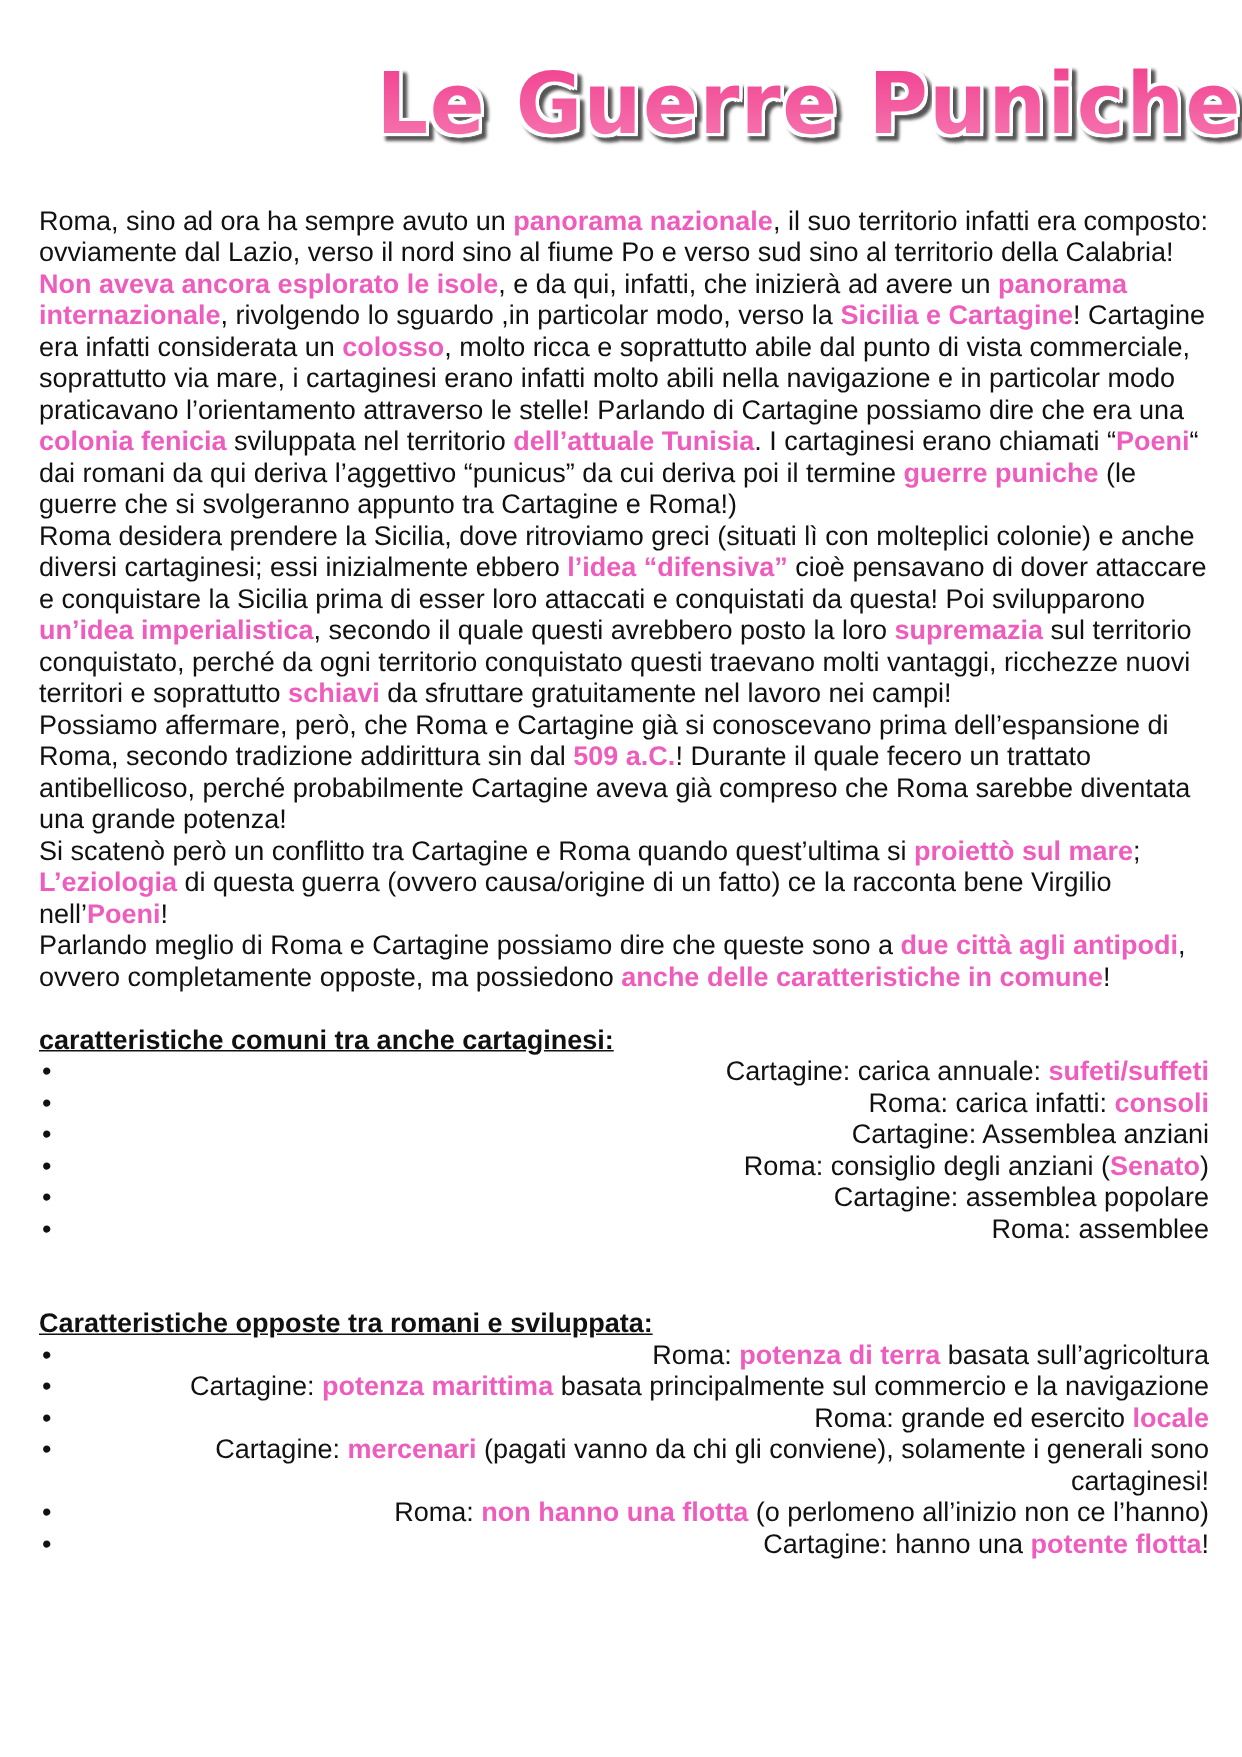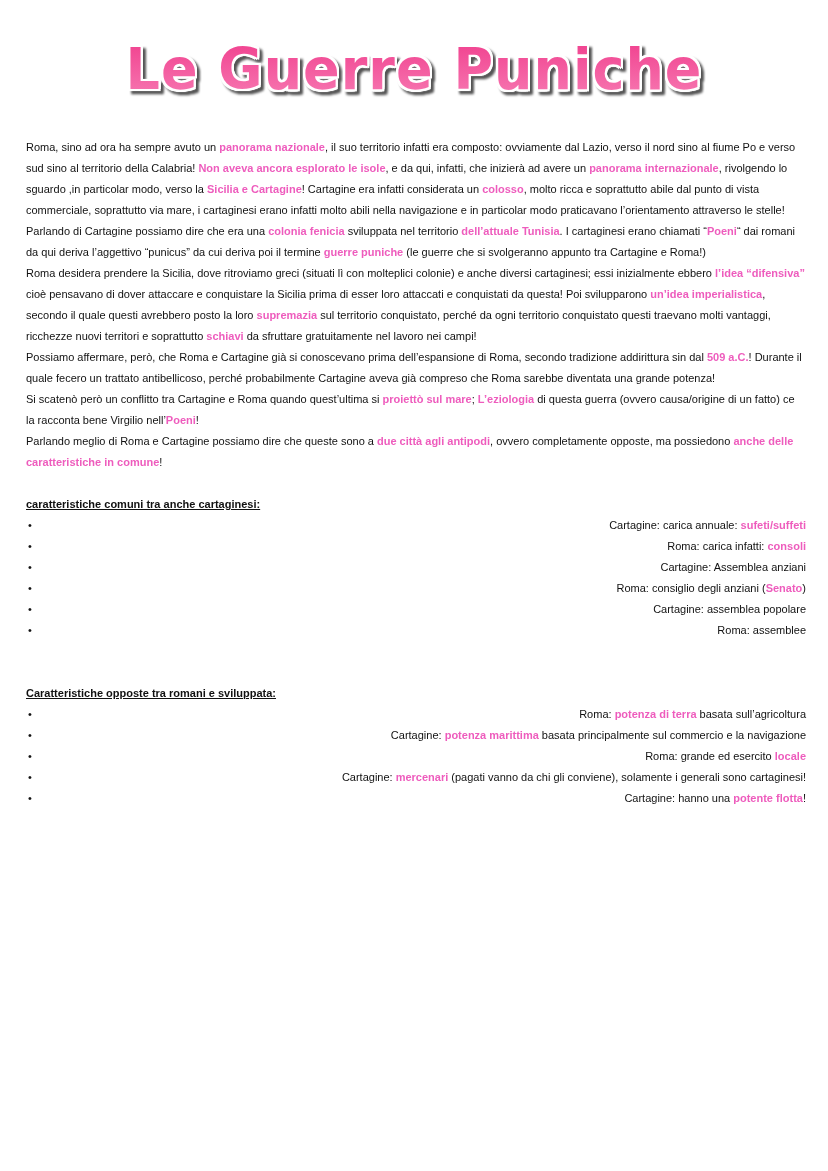--- a/index.html
+++ b/index.html
@@ -1,35 +1,35 @@
 <!DOCTYPE html>
 <html><head>
 <meta charset="utf-8">
 <style>
   html, body { margin: 0; padding: 0; background: #ffffff; }
   body { width: 828px; height: 1171px; position: relative; overflow: hidden;
          font-family: "Liberation Sans", sans-serif; color: #111111; }
-  .title-wrap { position: absolute; left: 0; top: 38px; width: 828px; text-align: center; }
+  .title-wrap { position: absolute; left: 0; top: 38px; width: 828px; text-align: right; }
   .title {
     display: inline-block;
     font-family: "DejaVu Sans", sans-serif;
     font-weight: bold;
     font-size: 54px;
     letter-spacing: 1px;
     color: #f2569a;
     background: linear-gradient(#f03d8c, #f77cb4);
     -webkit-background-clip: text;
     background-clip: text;
     -webkit-text-fill-color: transparent;
     -webkit-text-stroke: 0px;
     filter: drop-shadow(0 0 0 #fff) drop-shadow(2px 0 0 #fff) drop-shadow(-2px 0 0 #fff) drop-shadow(0 2px 0 #fff) drop-shadow(0 -2px 0 #fff) drop-shadow(3px 3px 1px #555);
     transform: scaleY(1.05);
   }
   .content { position: absolute; left: 26px; top: 137px; width: 780px;
-             font-size: 11px; line-height: 21px; }
+             font-size: 18px; line-height: 21px; }
   .content p { margin: 0; }
   .hl { color: #ee5cbd; font-weight: bold; }
   .section-head { font-weight: bold; text-decoration: underline; margin-top: 21px !important; }
   .gap { height: 21px; }
   ul.bullets { list-style: none; margin: 0; padding: 0; text-align: right; }
   ul.bullets li { position: relative; padding-left: 24px; }
   ul.bullets li::before { content: "•"; position: absolute; left: 2px; top: 0; }
   .narrow { letter-spacing: -0.35px; }
 </style>
 </head>
@@ -57,15 +57,16 @@
     </ul>
 
   <div class="gap"></div>
 
   <p class="section-head">Caratteristiche opposte tra romani e sviluppata:</p>
   <ul class="bullets">
       <li><span>Roma: </span><span class="hl">potenza di terra</span><span> basata sull’agricoltura</span></li>
       <li><span>Cartagine: </span><span class="hl">potenza marittima</span><span> basata principalmente sul commercio e la navigazione</span></li>
       <li><span>Roma: grande ed esercito </span><span class="hl">locale</span></li>
       <li><span>Cartagine: </span><span class="hl">mercenari</span><span> (pagati vanno da chi gli conviene), solamente i generali sono cartaginesi!</span></li>
+      <li><span>Roma: </span><span class="hl">non hanno una flotta</span><span> (o perlomeno all’inizio non ce l’hanno)</span></li>
       <li><span>Cartagine: hanno una </span><span class="hl">potente flotta</span><span>!</span></li>
     </ul>
 </div>
 
 </body></html>

